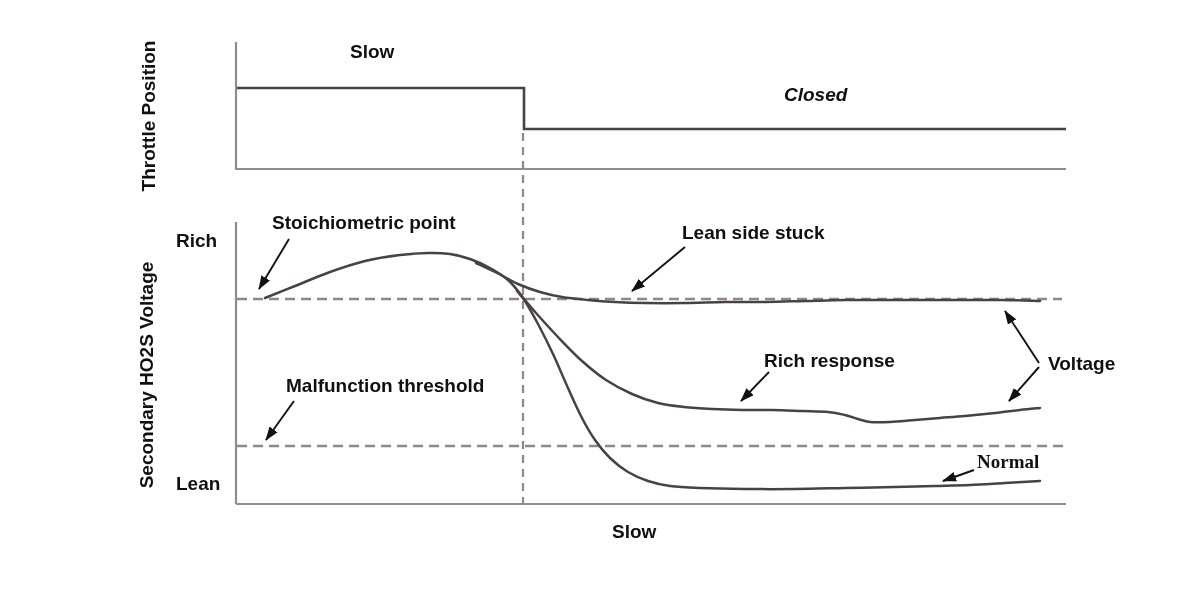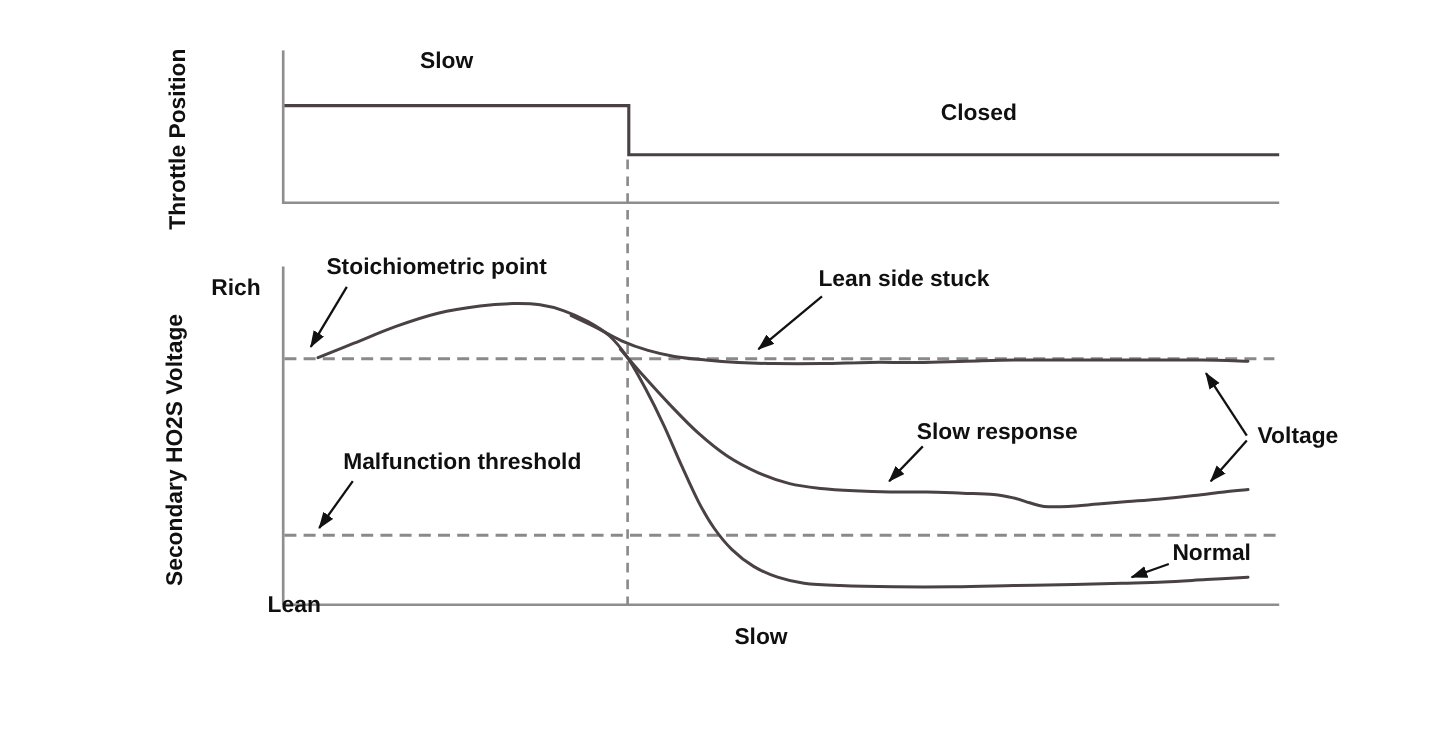--- a/index.html
+++ b/index.html
@@ -20,29 +20,29 @@
     white-space:nowrap;
     line-height:1.05;
   }
   .lbl-rot{
     transform:translate(-50%,-50%) rotate(-90deg);
     transform-origin:center center;
   }
   #lbl-throttle{left:149px;top:116px;}
   #lbl-ho2s{left:147px;top:375px;}
   #lbl-open{left:350px;top:42px;}
-  #lbl-closed{left:784px;top:85px;}
+  #lbl-closed{left:784px;top:85px;font-style:italic;}
   #lbl-rich{left:176px;top:231px;}
-  #lbl-lean{left:176px;top:495px;margin-left:47px;}
+  #lbl-lean{left:176px;top:474px;}
   #lbl-time{left:612px;top:522px;}
   #lbl-stoich{left:272px;top:213px;}
   #lbl-malf{left:286px;top:376px;}
   #lbl-richstuck{left:682px;top:223px;}
   #lbl-slow{left:764px;top:351px;}
-  #lbl-normal{left:977px;top:452px;}
+  #lbl-normal{left:977px;top:452px;font-family:Liberation Serif, serif;}
   #lbl-failure{left:1048px;top:354px;}
 </style>
 </head>
 <body>
 
 <div id="figure-root">
 
   <svg id="diagram-svg" width="1200" height="614" viewBox="0 0 1200 614">
       <defs>
         <marker id="ah" markerUnits="userSpaceOnUse" markerWidth="16" markerHeight="12" refX="13" refY="5" orient="auto">
@@ -74,16 +74,16 @@
   <div class="lbl" id="lbl-closed">Closed</div>
 
   <div class="lbl lbl-rot" id="lbl-ho2s">Secondary HO2S Voltage</div>
   <div class="lbl" id="lbl-rich">Rich</div>
   <div class="lbl" id="lbl-lean">Lean</div>
   <div class="lbl" id="lbl-time">Slow</div>
 
   <div class="lbl" id="lbl-malf">Malfunction threshold</div>
   <div class="lbl" id="lbl-stoich">Stoichiometric point</div>
   <div class="lbl" id="lbl-richstuck">Lean side stuck</div>
-  <div class="lbl" id="lbl-slow">Slow response</div>
+  <div class="lbl" id="lbl-slow">Rich response</div>
   <div class="lbl" id="lbl-normal">Normal</div>
   <div class="lbl" id="lbl-failure">Voltage</div>
 </div>
 
 </body></html>

